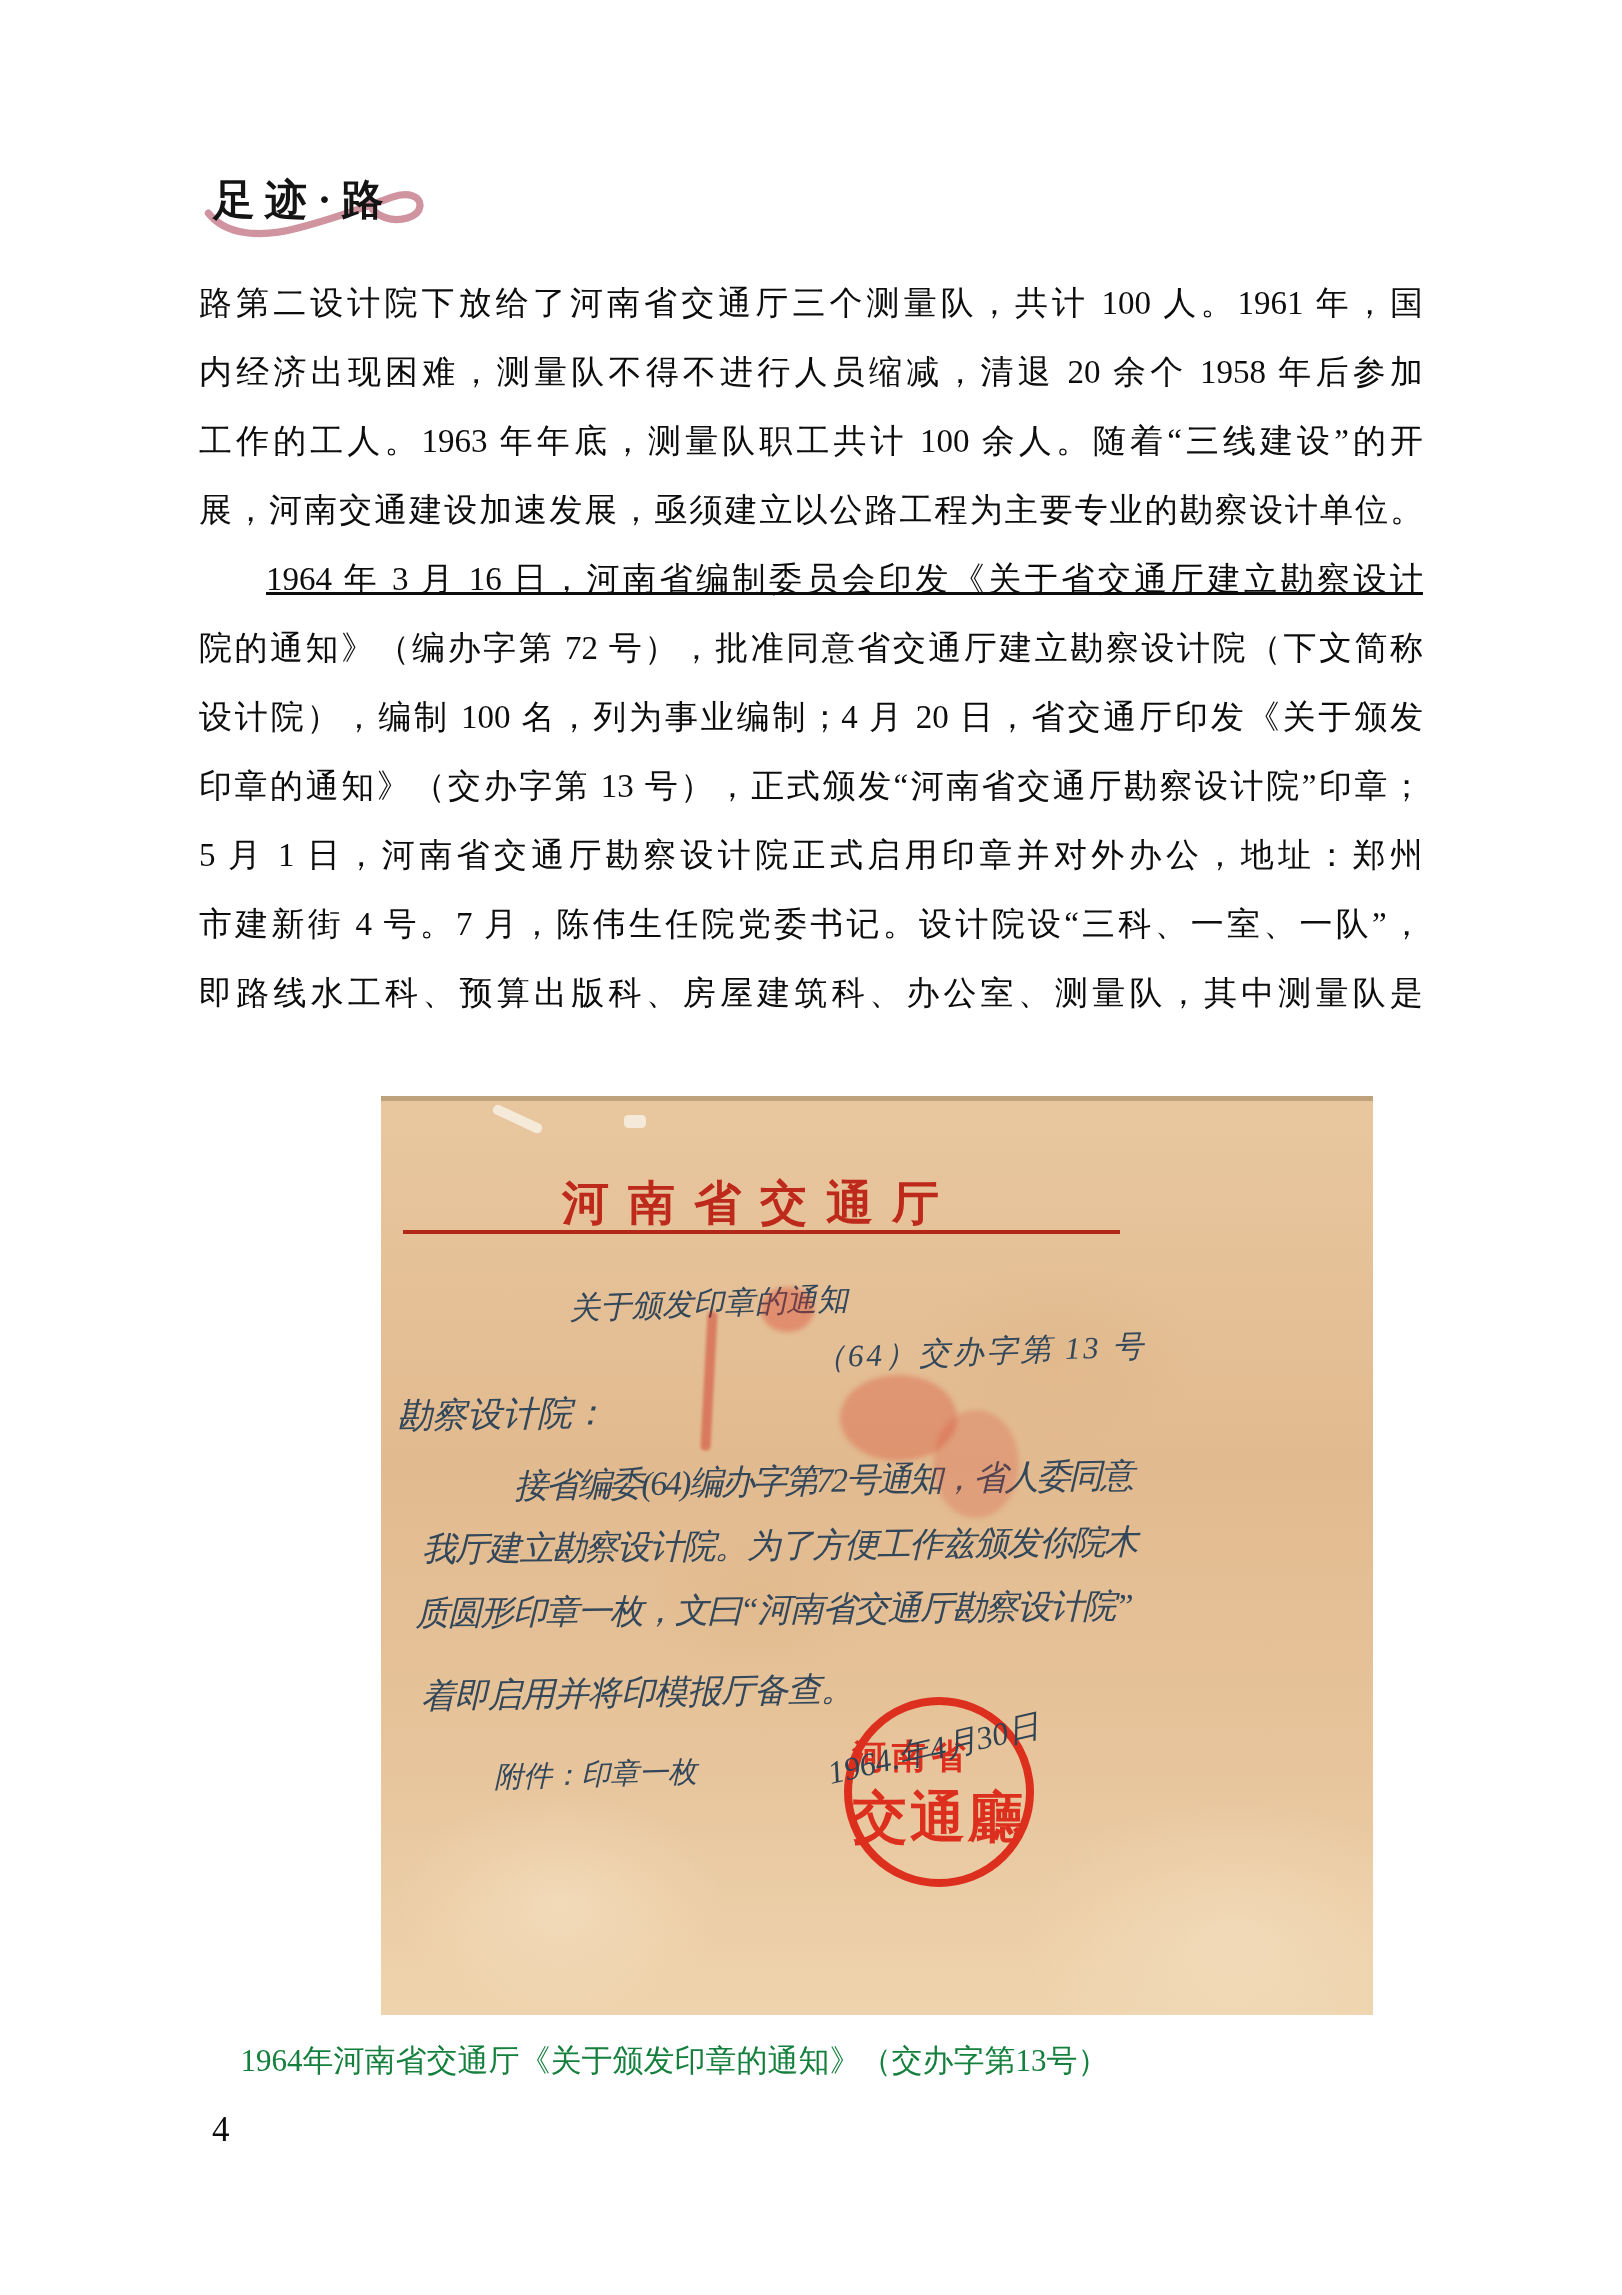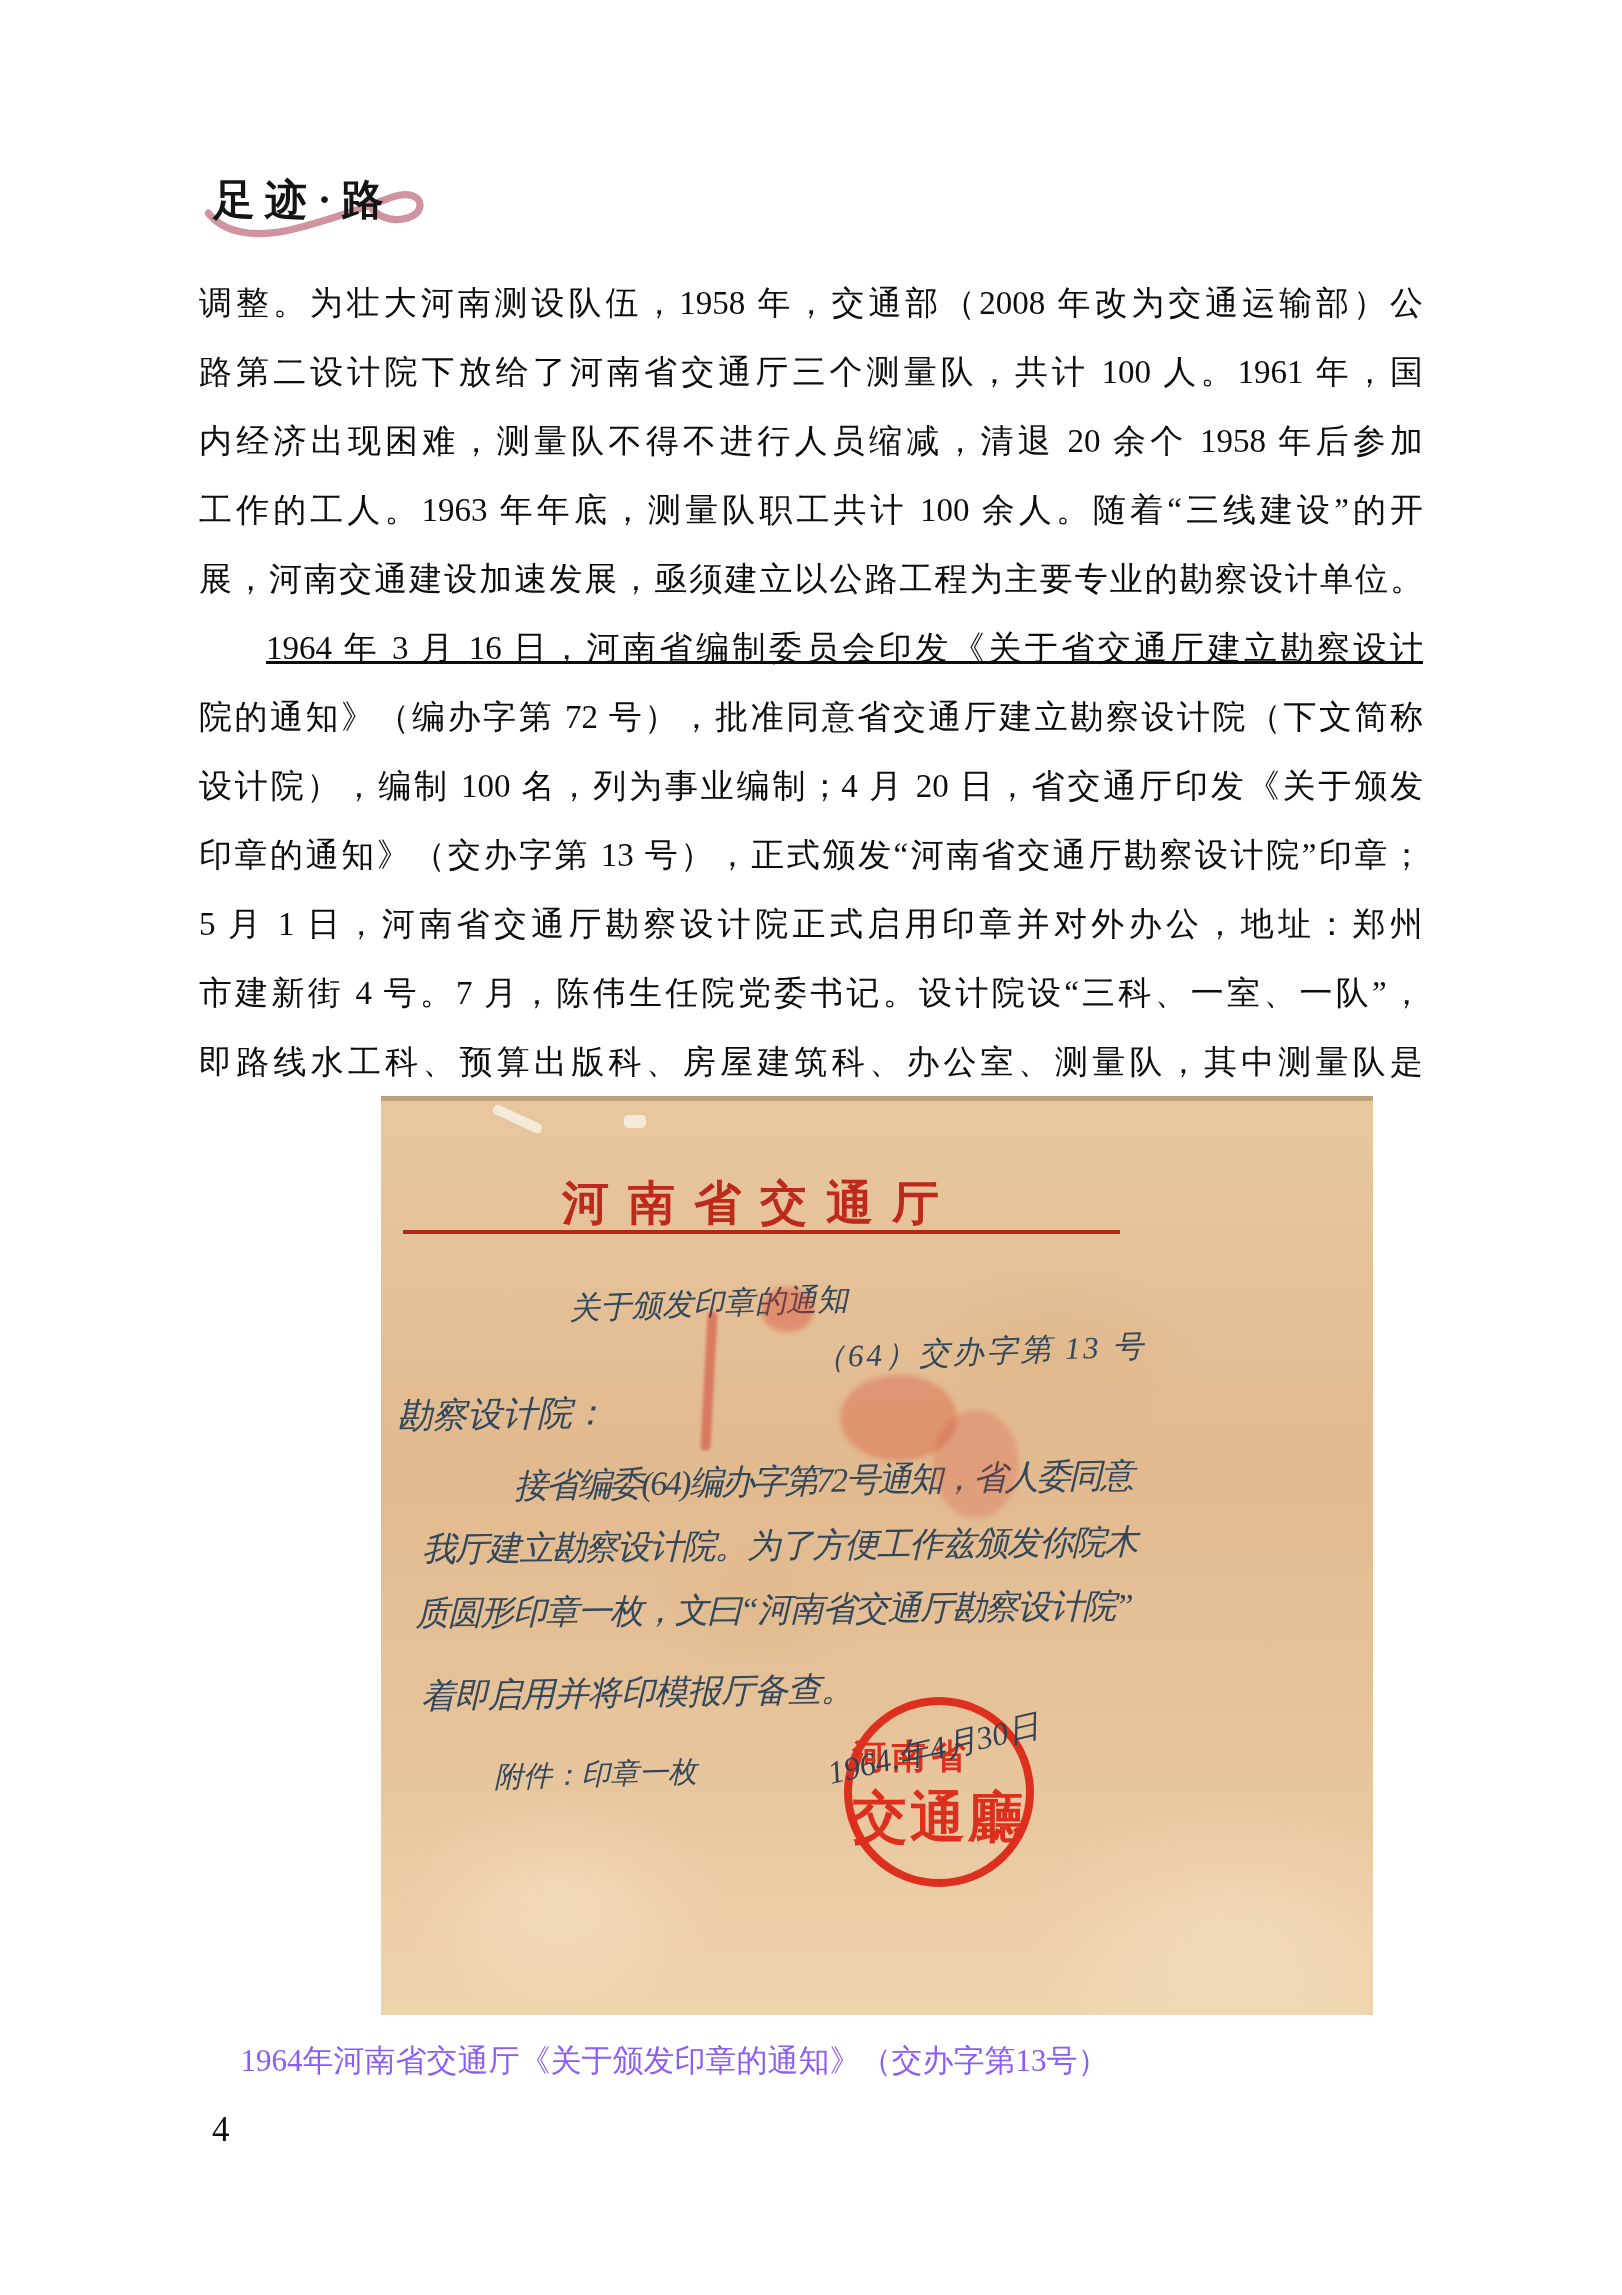--- a/index.html
+++ b/index.html
@@ -42,37 +42,36 @@
             font-weight:bold;color:#dd2f1e;letter-spacing:5.8px;}
   .stamp-l2{position:absolute;left:0;top:76px;width:100%;text-align:center;font-size:55px;
             font-weight:bold;color:#dd2f1e;letter-spacing:2.9px;}
   .stamp-date{position:absolute;left:444px;top:625px;width:278px;font-size:32px;color:#2f4254;
               font-style:italic;transform:rotate(-13deg);white-space:nowrap;}
   .smudge{position:absolute;border-radius:50%;filter:blur(2.9px);}
   .streak{position:absolute;left:323px;top:215px;width:10.2px;height:140px;
           background:rgba(203,42,30,.45);border-radius:5.8px;filter:blur(1.5px);transform:rotate(3deg);}
   
   .caption{position:absolute;left:0;top:2040px;width:1349px;text-align:center;
-           font-size:31px;color:#8b5cf6;}
+           font-size:31px;color:#15803d;}
   .pagenum{position:absolute;left:212px;top:2110px;font-size:35px;color:#0d0d0d;}
 </style>
 </head>
 <body>
 
 <div class="page">
 
   <div class="hdr-title">足迹·路</div>
   <svg class="hdr-swoosh" viewBox="0 0 340 96">
     <path d="M 17 40 C 40 69, 86 75, 141 60 C 196 46, 236 30, 269 18
              C 291 10, 309 17, 307 31 C 305 46, 279 53, 259 46
              C 243 40, 237 31, 241 24" fill="none" stroke="#d093a0" stroke-width="10" stroke-linecap="round"></path>
   </svg>
 
   <div class="bodyblock">
-    <div class="bline">调整。为壮大河南测设队伍，1958 年，交通部（2008 年改为交通运输部）公</div>
     <div class="bline">路第二设计院下放给了河南省交通厅三个测量队，共计 100 人。1961 年，国</div>
     <div class="bline">内经济出现困难，测量队不得不进行人员缩减，清退 20 余个 1958 年后参加</div>
     <div class="bline">工作的工人。1963 年年底，测量队职工共计 100 余人。随着“三线建设”的开</div>
     <div class="bline">展，河南交通建设加速发展，亟须建立以公路工程为主要专业的勘察设计单位。</div>
     <div class="bline indent">1964 年 3 月 16 日，河南省编制委员会印发《关于省交通厅建立勘察设计</div>
     <div class="bline">院的通知》（编办字第 72 号），批准同意省交通厅建立勘察设计院（下文简称</div>
     <div class="bline">设计院），编制 100 名，列为事业编制；4 月 20 日，省交通厅印发《关于颁发</div>
     <div class="bline">印章的通知》（交办字第 13 号），正式颁发“河南省交通厅勘察设计院”印章；</div>
     <div class="bline">5 月 1 日，河南省交通厅勘察设计院正式启用印章并对外办公，地址：郑州</div>
     <div class="bline">市建新街 4 号。7 月，陈伟生任院党委书记。设计院设“三科、一室、一队”，</div>

